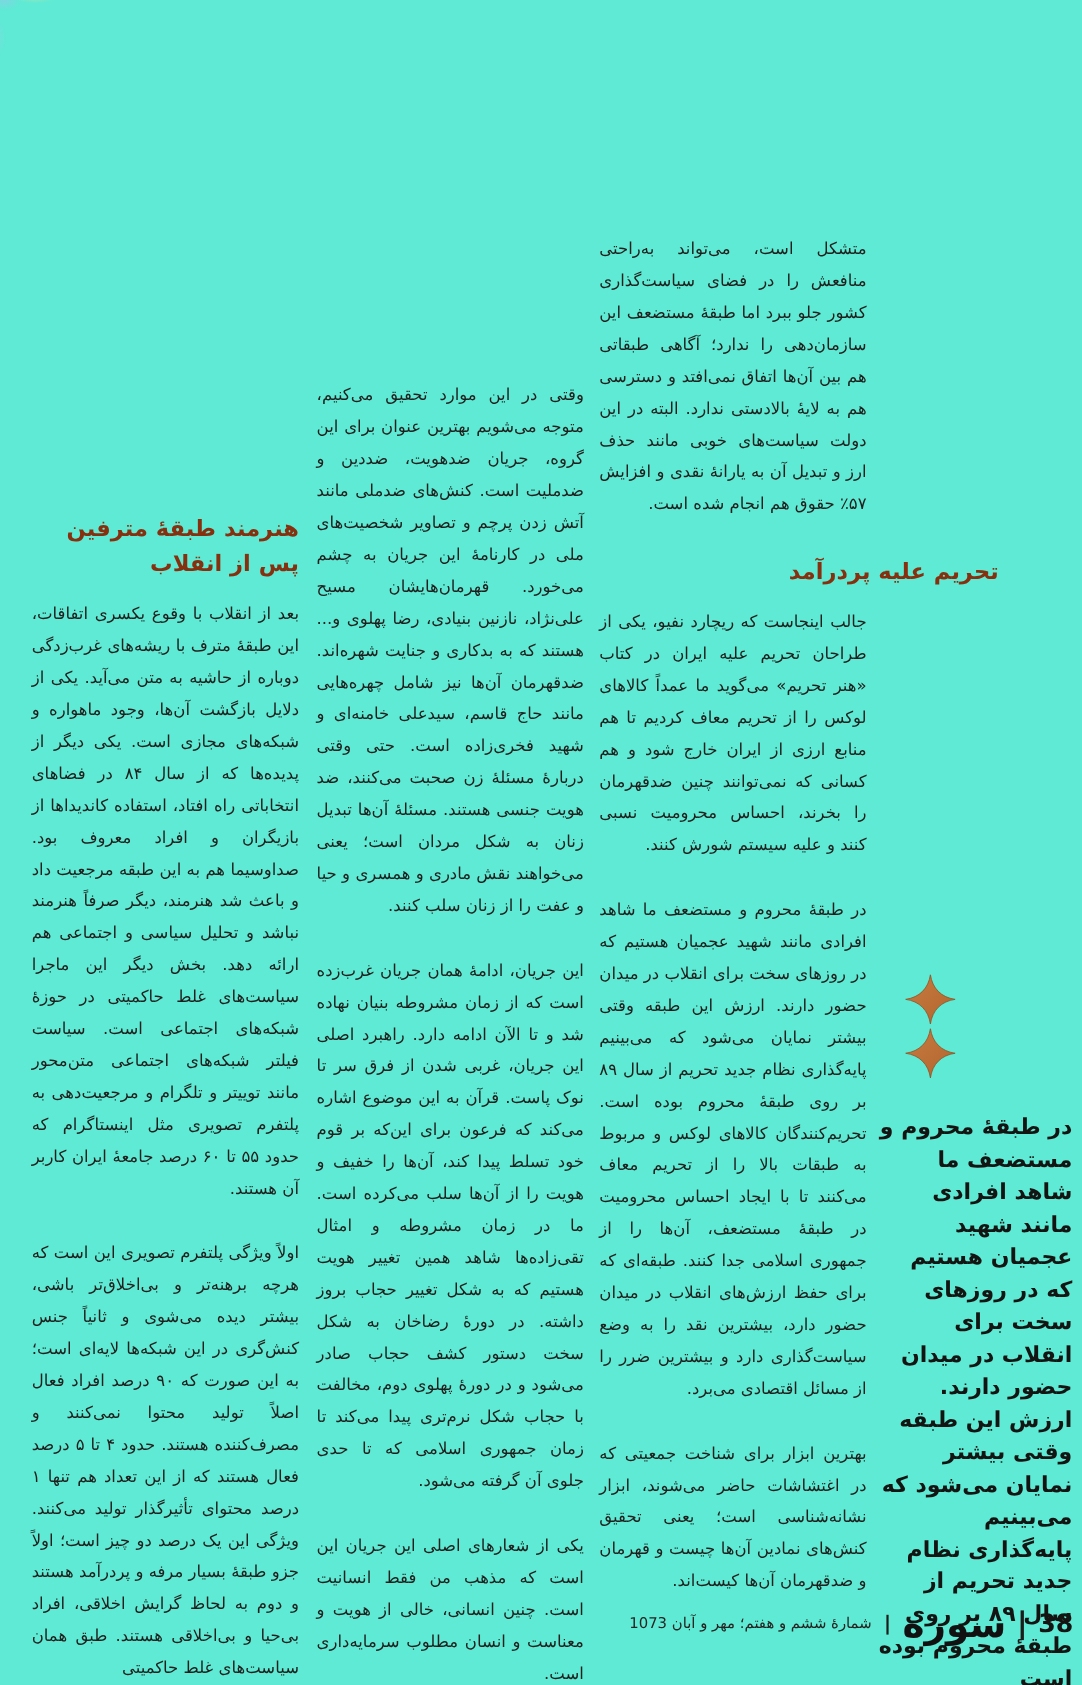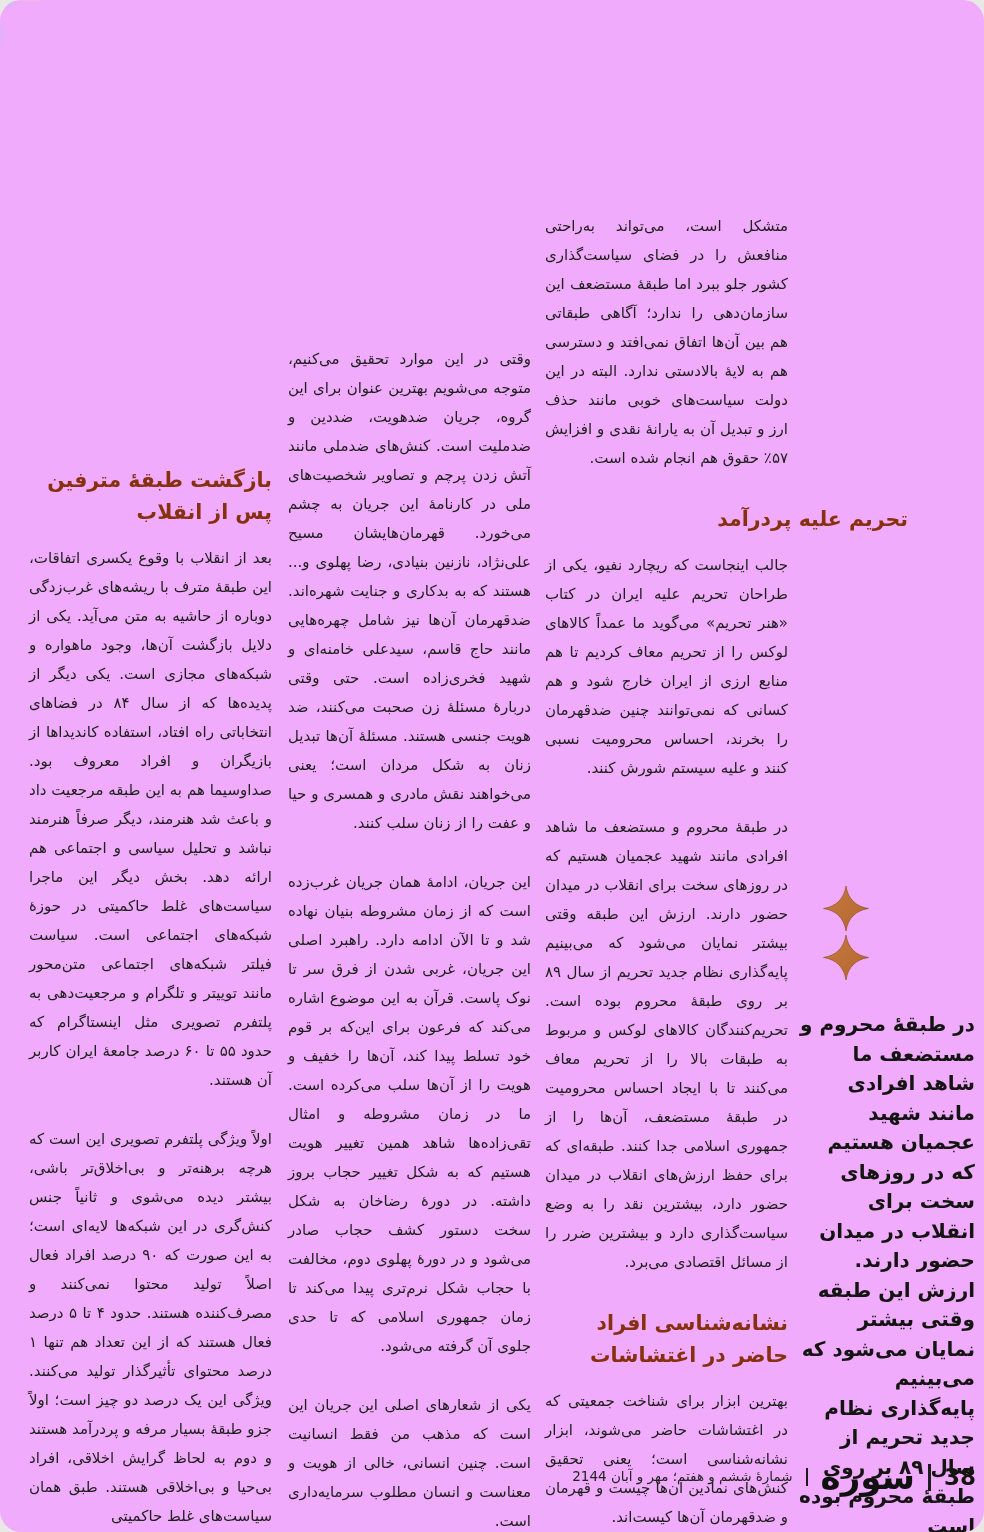--- a/index.html
+++ b/index.html
@@ -1,19 +1,19 @@
 <!DOCTYPE html>
 <html lang="fa" dir="rtl"><head>
 <meta charset="utf-8">
 <style>
   html,body{margin:0;padding:0;background:#e8e8e4;}
   .page{
     position:relative;width:984px;height:1532px;margin:0 auto;
-    background:#f0abfc;overflow:hidden;
-    font-family:"DejaVu Sans",sans-serif;direction:rtl;border-radius:21px;
+    background:#5eead4;overflow:hidden;
+    font-family:"DejaVu Sans",sans-serif;direction:rtl;
   }
   .scan-smudge{
     position:absolute;top:-6px;left:-8px;width:60px;height:70px;
     background:
       radial-gradient(ellipse 22px 14px at 12px 6px, rgba(150,200,235,.55), rgba(150,200,235,0) 70%),
       radial-gradient(ellipse 30px 10px at 40px 2px, rgba(235,225,150,.5), rgba(235,225,150,0) 70%),
       radial-gradient(ellipse 14px 26px at 4px 40px, rgba(160,205,240,.35), rgba(160,205,240,0) 70%);
     pointer-events:none;
   }
   .col{
@@ -54,32 +54,31 @@
 
 <div class="page">
 
   <div class="scan-smudge"></div>
 
   <section class="col col-right">
     <p>متشکل است، می‌تواند به‌راحتی منافعش را در فضای سیاست‌گذاری کشور جلو ببرد اما طبقهٔ مستضعف این سازمان‌دهی را ندارد؛ آگاهی طبقاتی هم بین آن‌ها اتفاق نمی‌افتد و دسترسی هم به لایهٔ بالادستی ندارد. البته در این دولت سیاست‌های خوبی مانند حذف ارز و تبدیل آن به یارانهٔ نقدی و افزایش ۵۷٪ حقوق هم انجام شده است.</p>
     <h2 class="sec-heading hang">تحریم علیه پردرآمد</h2>
     <p>جالب اینجاست که ریچارد نفیو، یکی از طراحان تحریم علیه ایران در کتاب «هنر تحریم» می‌گوید ما عمداً کالاهای لوکس را از تحریم معاف کردیم تا هم منابع ارزی از ایران خارج شود و هم کسانی که نمی‌توانند چنین ضدقهرمان را بخرند، احساس محرومیت نسبی کنند و علیه سیستم شورش کنند.</p>
     <p>در طبقهٔ محروم و مستضعف ما شاهد افرادی مانند شهید عجمیان هستیم که در روزهای سخت برای انقلاب در میدان حضور دارند. ارزش این طبقه وقتی بیشتر نمایان می‌شود که می‌بینیم پایه‌گذاری نظام جدید تحریم از سال ۸۹ بر روی طبقهٔ محروم بوده است. تحریم‌کنندگان کالاهای لوکس و مربوط به طبقات بالا را از تحریم معاف می‌کنند تا با ایجاد احساس محرومیت در طبقهٔ مستضعف، آن‌ها را از جمهوری اسلامی جدا کنند. طبقه‌ای که برای حفظ ارزش‌های انقلاب در میدان حضور دارد، بیشترین نقد را به وضع سیاست‌گذاری دارد و بیشترین ضرر را از مسائل اقتصادی می‌برد.</p>
-    <h2 class="sec-heading">نشانه‌شناسی افراد حاضر در اغتشاشات</h2>
     <p>بهترین ابزار برای شناخت جمعیتی که در اغتشاشات حاضر می‌شوند، ابزار نشانه‌شناسی است؛ یعنی تحقیق کنش‌های نمادین آن‌ها چیست و قهرمان و ضدقهرمان آن‌ها کیست‌اند.</p>
   </section>
 
   <section class="col col-middle">
     <p>وقتی در این موارد تحقیق می‌کنیم، متوجه می‌شویم بهترین عنوان برای این گروه، جریان ضدهویت، ضددین و ضدملیت است. کنش‌های ضدملی مانند آتش زدن پرچم و تصاویر شخصیت‌های ملی در کارنامهٔ این جریان به چشم می‌خورد. قهرمان‌هایشان مسیح علی‌نژاد، نازنین بنیادی، رضا پهلوی و... هستند که به بدکاری و جنایت شهره‌اند. ضدقهرمان آن‌ها نیز شامل چهره‌هایی مانند حاج قاسم، سیدعلی خامنه‌ای و شهید فخری‌زاده است. حتی وقتی دربارهٔ مسئلهٔ زن صحبت می‌کنند، ضد هویت جنسی هستند. مسئلهٔ آن‌ها تبدیل زنان به شکل مردان است؛ یعنی می‌خواهند نقش مادری و همسری و حیا و عفت را از زنان سلب کنند.</p>
     <p>این جریان، ادامهٔ همان جریان غرب‌زده است که از زمان مشروطه بنیان نهاده شد و تا الآن ادامه دارد. راهبرد اصلی این جریان، غربی شدن از فرق سر تا نوک پاست. قرآن به این موضوع اشاره می‌کند که فرعون برای این‌که بر قوم خود تسلط پیدا کند، آن‌ها را خفیف و هویت را از آن‌ها سلب می‌کرده است. ما در زمان مشروطه و امثال تقی‌زاده‌ها شاهد همین تغییر هویت هستیم که به شکل تغییر حجاب بروز داشته. در دورهٔ رضاخان به شکل سخت دستور کشف حجاب صادر می‌شود و در دورهٔ پهلوی دوم، مخالفت با حجاب شکل نرم‌تری پیدا می‌کند تا زمان جمهوری اسلامی که تا حدی جلوی آن گرفته می‌شود.</p>
     <p>یکی از شعارهای اصلی این جریان این است که مذهب من فقط انسانیت است. چنین انسانی، خالی از هویت و معناست و انسان مطلوب سرمایه‌داری است.</p>
   </section>
 
   <section class="col col-left">
-    <h2 class="sec-heading">بازگشت طبقهٔ مترفین پس از انقلاب</h2>
+    <h2 class="sec-heading">هنرمند طبقهٔ مترفین پس از انقلاب</h2>
     <p>بعد از انقلاب با وقوع یکسری اتفاقات، این طبقهٔ مترف با ریشه‌های غرب‌زدگی دوباره از حاشیه به متن می‌آید. یکی از دلایل بازگشت آن‌ها، وجود ماهواره و شبکه‌های مجازی است. یکی دیگر از پدیده‌ها که از سال ۸۴ در فضاهای انتخاباتی راه افتاد، استفاده کاندیداها از بازیگران و افراد معروف بود. صداوسیما هم به این طبقه مرجعیت داد و باعث شد هنرمند، دیگر صرفاً هنرمند نباشد و تحلیل سیاسی و اجتماعی هم ارائه دهد. بخش دیگر این ماجرا سیاست‌های غلط حاکمیتی در حوزهٔ شبکه‌های اجتماعی است. سیاست فیلتر شبکه‌های اجتماعی متن‌محور مانند توییتر و تلگرام و مرجعیت‌دهی به پلتفرم تصویری مثل اینستاگرام که حدود ۵۵ تا ۶۰ درصد جامعهٔ ایران کاربر آن هستند.</p>
     <p>اولاً ویژگی پلتفرم تصویری این است که هرچه برهنه‌تر و بی‌اخلاق‌تر باشی، بیشتر دیده می‌شوی و ثانیاً جنس کنش‌گری در این شبکه‌ها لایه‌ای است؛ به این صورت که ۹۰ درصد افراد فعال اصلاً تولید محتوا نمی‌کنند و مصرف‌کننده هستند. حدود ۴ تا ۵ درصد فعال هستند که از این تعداد هم تنها ۱ درصد محتوای تأثیرگذار تولید می‌کنند. ویژگی این یک درصد دو چیز است؛ اولاً جزو طبقهٔ بسیار مرفه و پردرآمد هستند و دوم به لحاظ گرایش اخلاقی، افراد بی‌حیا و بی‌اخلاقی هستند. طبق همان سیاست‌های غلط حاکمیتی</p>
   </section>
 
   <aside class="pull-quote">
     <div class="diamonds">
       <svg class="diamond" viewBox="0 0 100 100" xmlns="http://www.w3.org/2000/svg">
         <defs>
           <linearGradient id="dg1" x1="0" y1="0" x2="1" y2="1">
             <stop offset="0" stop-color="#c77c42"></stop>
@@ -93,16 +92,16 @@
       </svg>
     </div>
     <div class="quote-text">در طبقهٔ محروم و مستضعف ما شاهد افرادی مانند شهید عجمیان هستیم که در روزهای سخت برای انقلاب در میدان حضور دارند. ارزش این طبقه وقتی بیشتر نمایان می‌شود که می‌بینیم پایه‌گذاری نظام جدید تحریم از سال ۸۹ بر روی طبقهٔ محروم بوده است</div>
   </aside>
 
   <footer class="footer">
     <span class="page-number">38</span>
     <span class="footer-divider"></span>
     <span class="magazine-logo">سوره</span>
     <span class="footer-divider small"></span>
-    <span class="issue-info">شمارهٔ ششم و هفتم؛ مهر و آبان 2144</span>
+    <span class="issue-info">شمارهٔ ششم و هفتم؛ مهر و آبان 1073</span>
   </footer>
 
 </div>
 
 </body></html>

